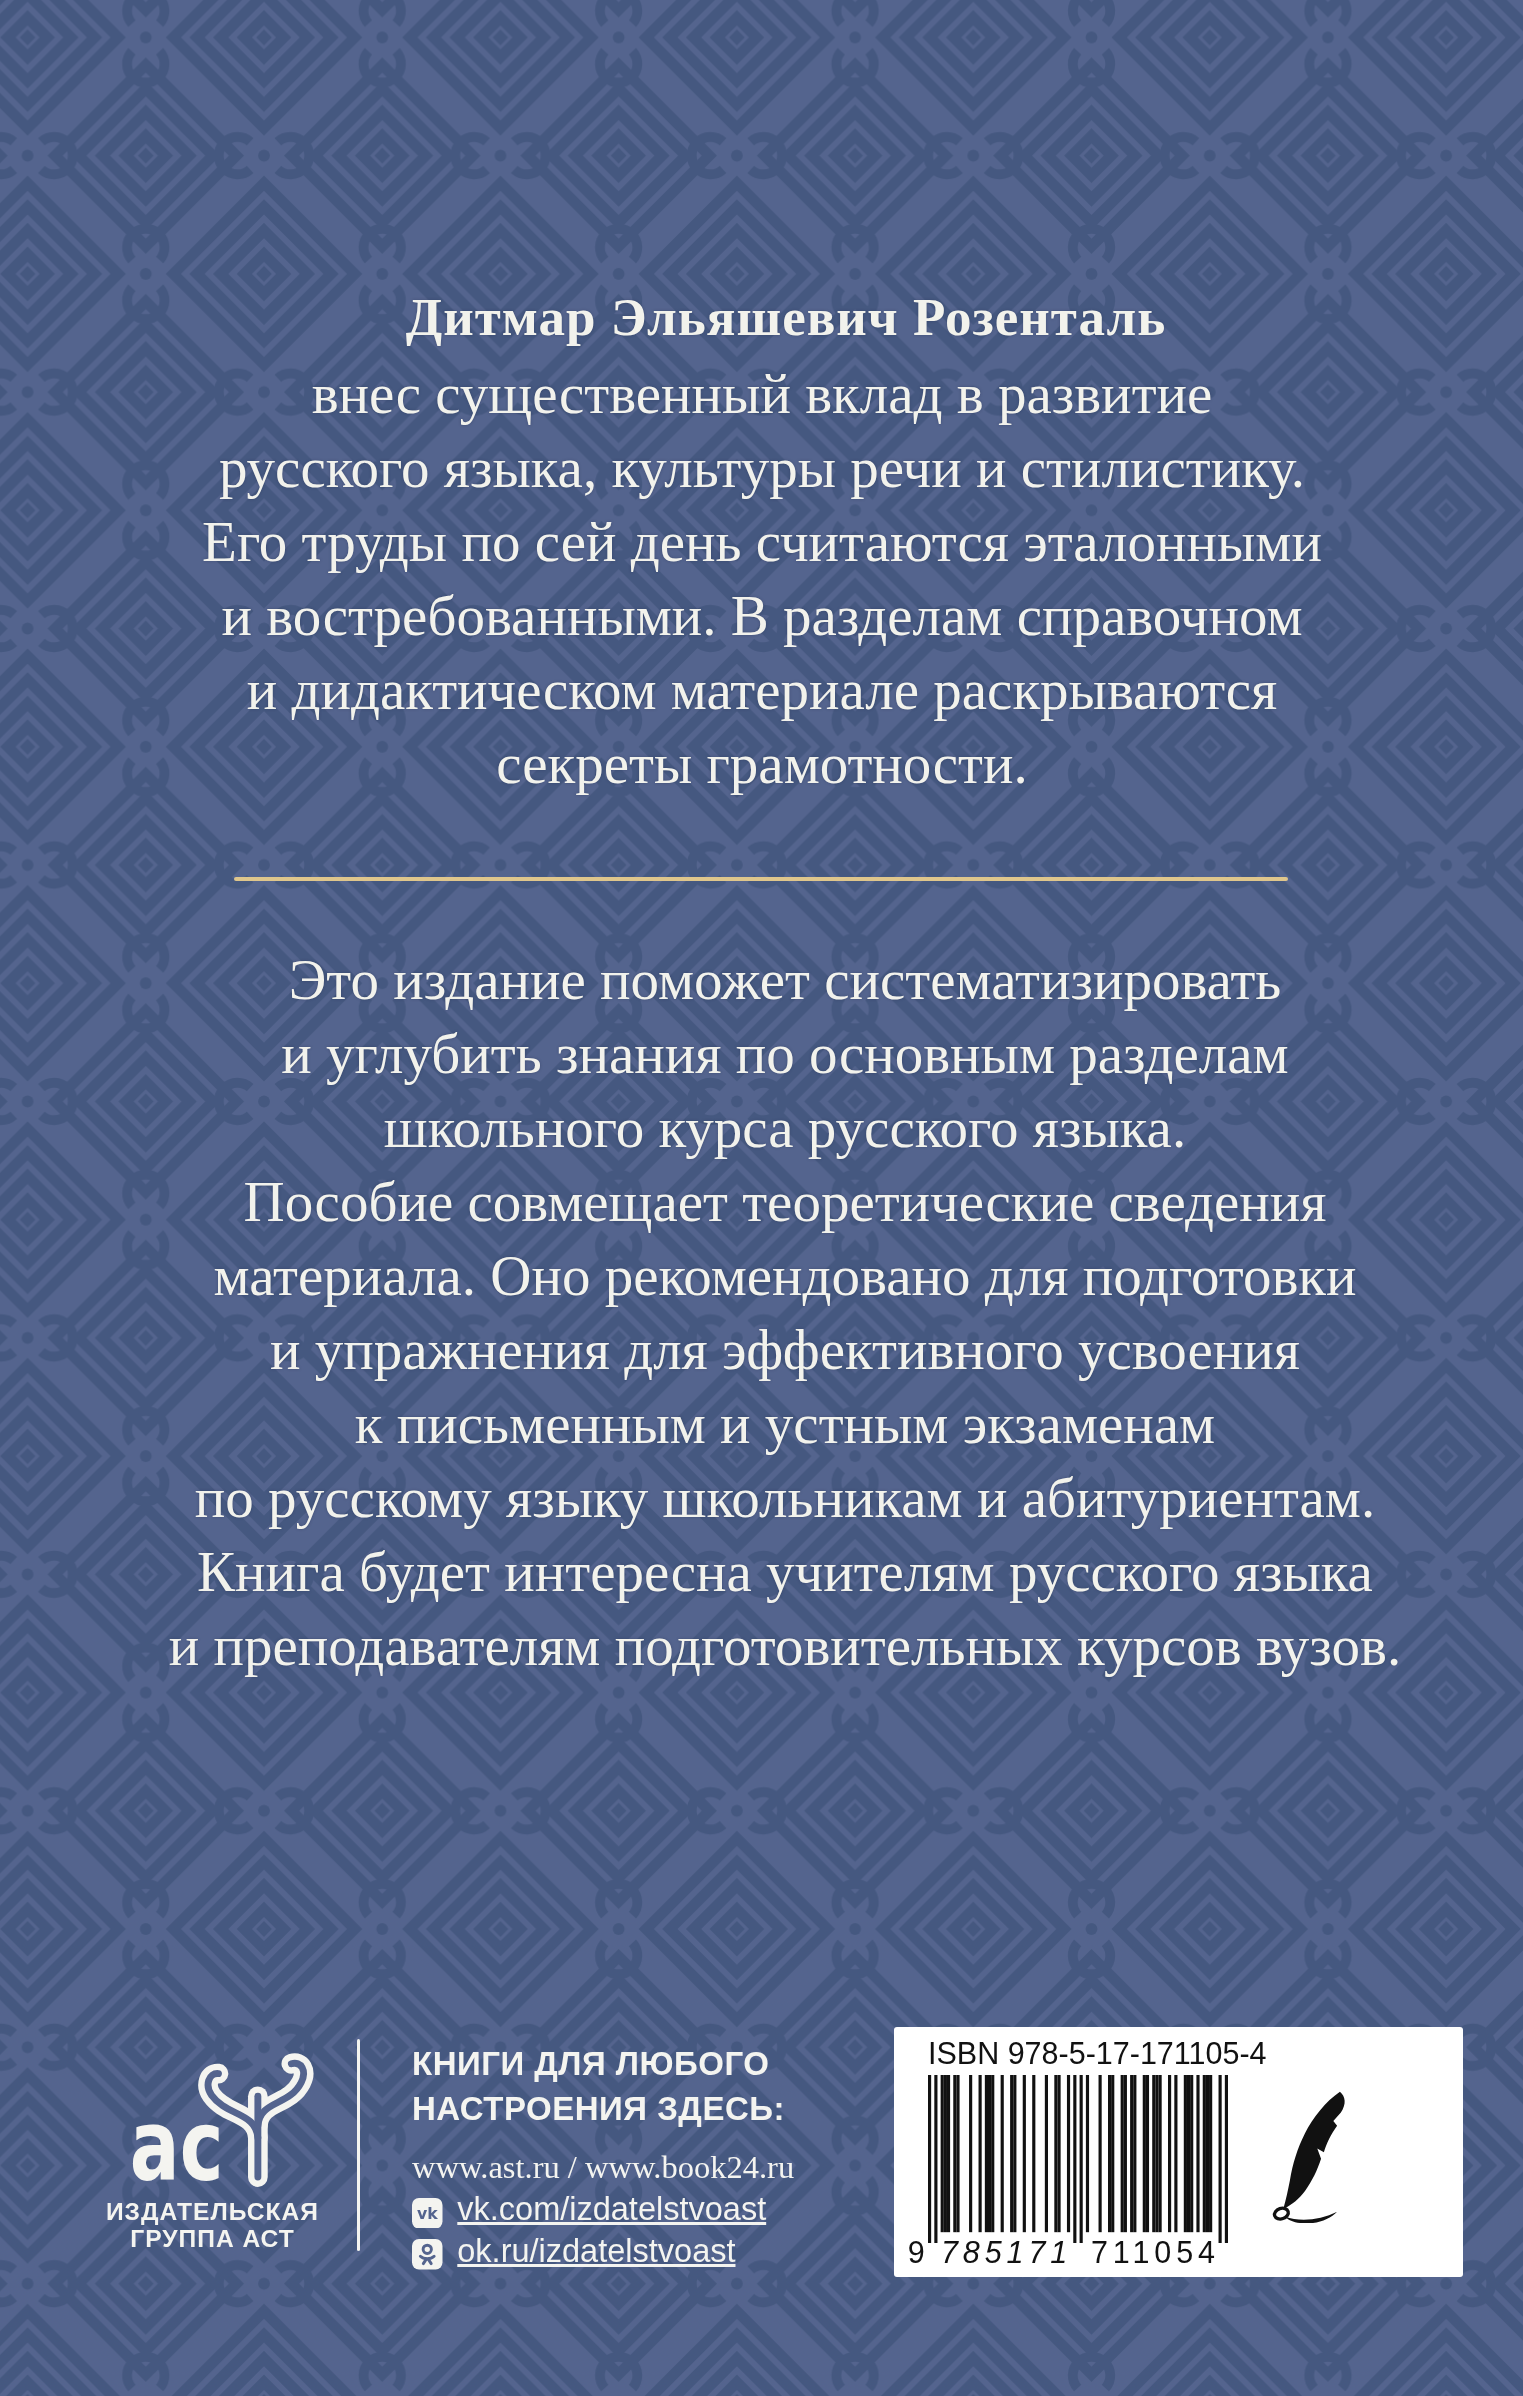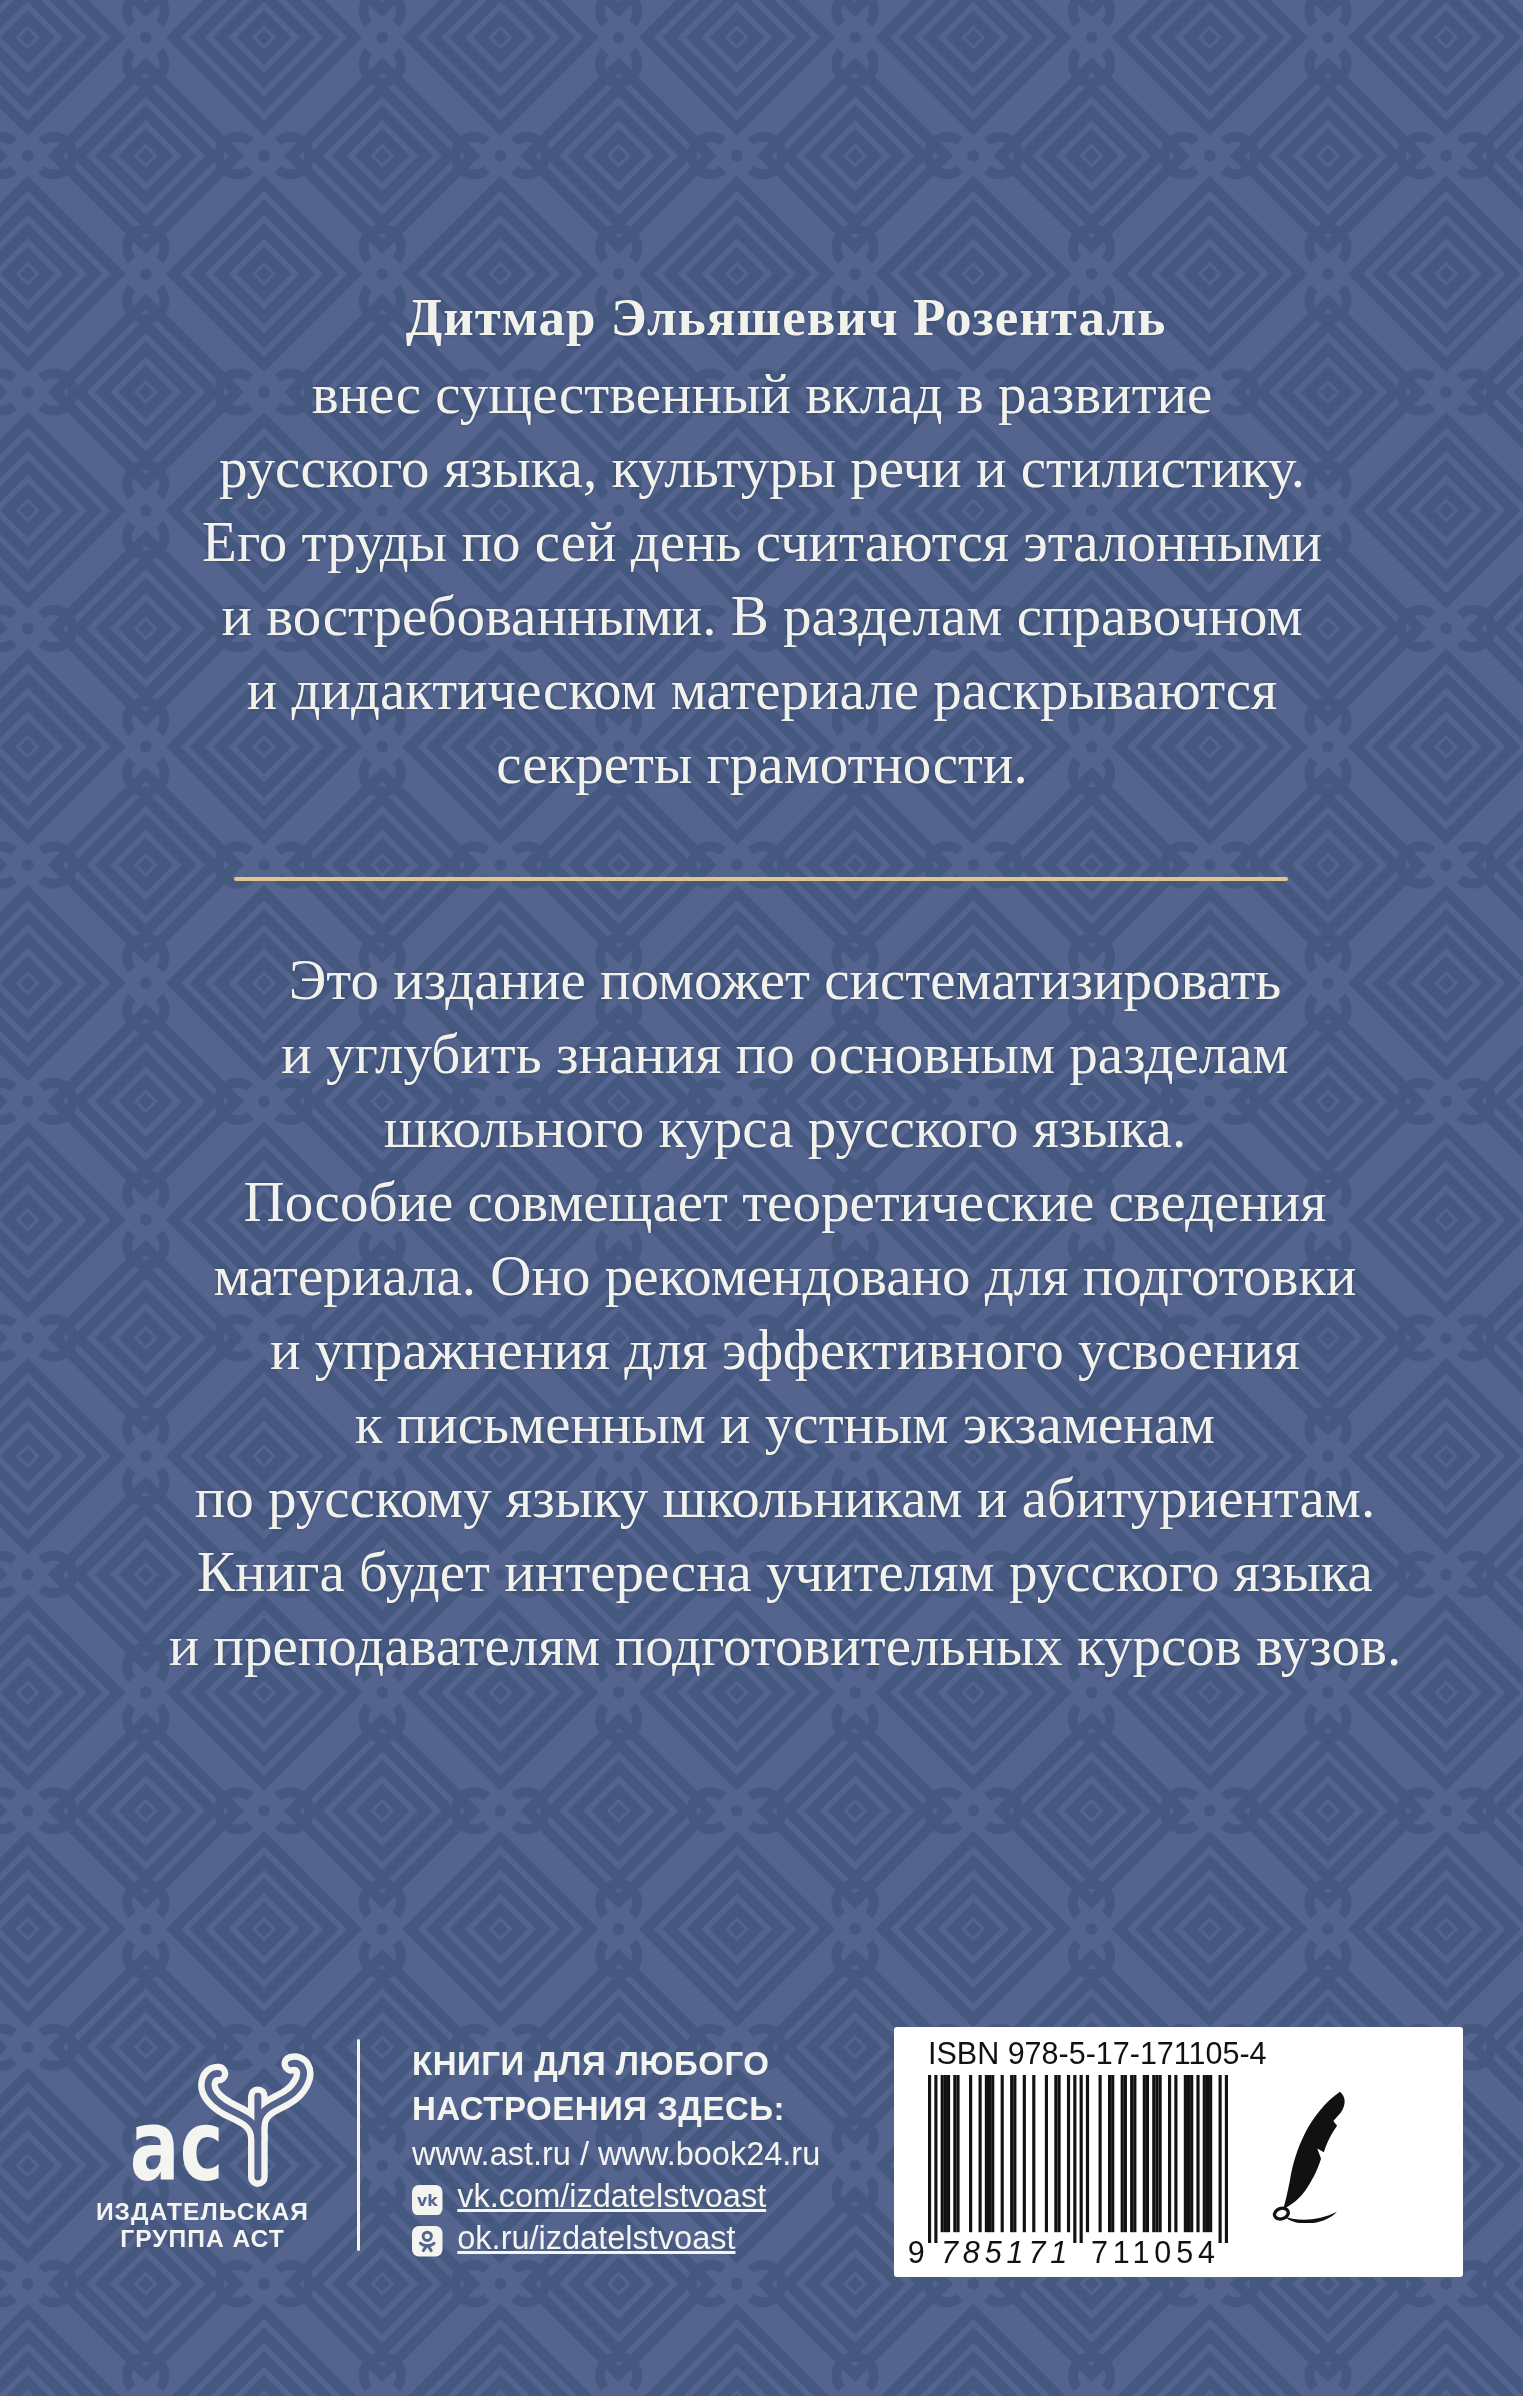--- a/index.html
+++ b/index.html
@@ -30,31 +30,31 @@
 
   .divider{
     position:absolute;left:234px;top:877px;
     width:1054px;height:3.9px;background:#DFC68C;border-radius:2px;
   }
 
   
   .footer-sans{font-family:"Liberation Sans","DejaVu Sans",sans-serif;}
   .ast-logo{position:absolute;left:118px;top:2041px;width:197px;height:146px;}
   .publisher-name{
-    position:absolute;left:89px;top:2199px;width:227px;
+    position:absolute;left:99px;top:2199px;width:227px;
     text-align:center;color:#F4F4F0;font-weight:bold;
     font-size:24.6px;line-height:26.6px;letter-spacing:1px;
   }
   .vline{
     position:absolute;left:357px;top:2039px;width:3px;height:212px;
     background:#F4F4F0;border-radius:2px;
   }
   .promo{position:absolute;left:412px;top:2041px;color:#F4F4F0;}
   .promo-heading{font-size:33px;font-weight:bold;line-height:45px;letter-spacing:0.5px;white-space:nowrap;}
-  .promo-sites{margin-top:4px;font-size:32.5px;line-height:39px;white-space:nowrap;}
+  .promo-sites{margin-top:17px;font-size:32.5px;line-height:39px;white-space:nowrap;font-family:Liberation Serif, serif;}
   .promo-row{display:flex;align-items:flex-end;margin-top:9.9px;height:31.5px;white-space:nowrap;text-decoration:underline;}
   .promo-row .social-icon{width:30.5px;height:30.5px;margin-right:14.8px;flex:0 0 auto;}
   .promo-row .url{font-size:32.5px;}
 
   
   .barcode-box{
     position:absolute;left:894px;top:2027px;width:569px;height:250px;
     background:#FFFFFF;border-radius:3px;color:#111111;
   }
   .isbn{

